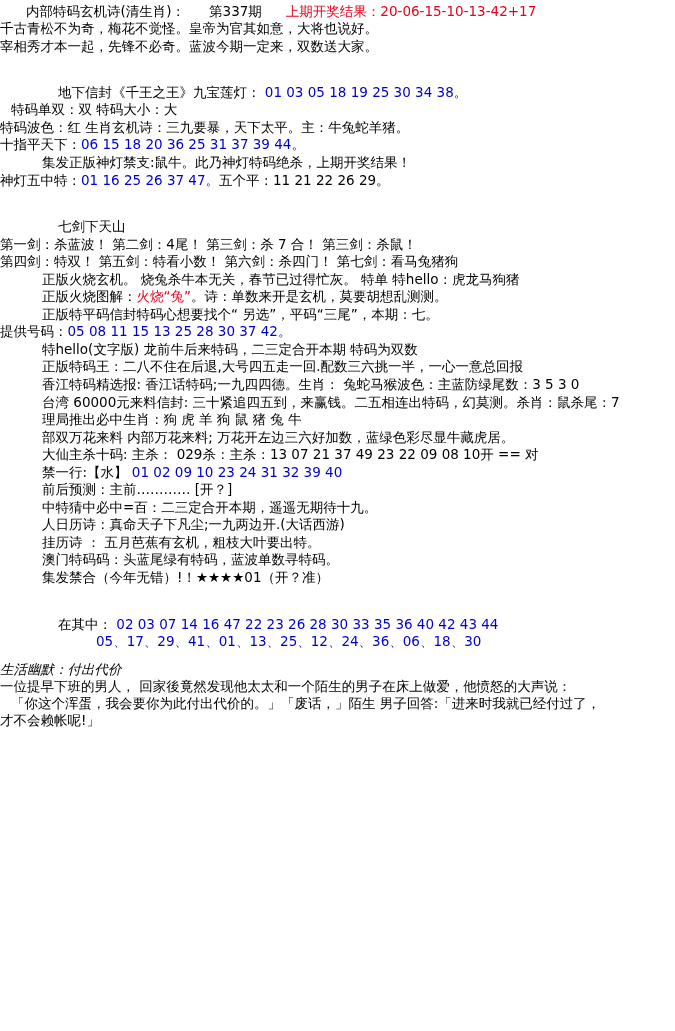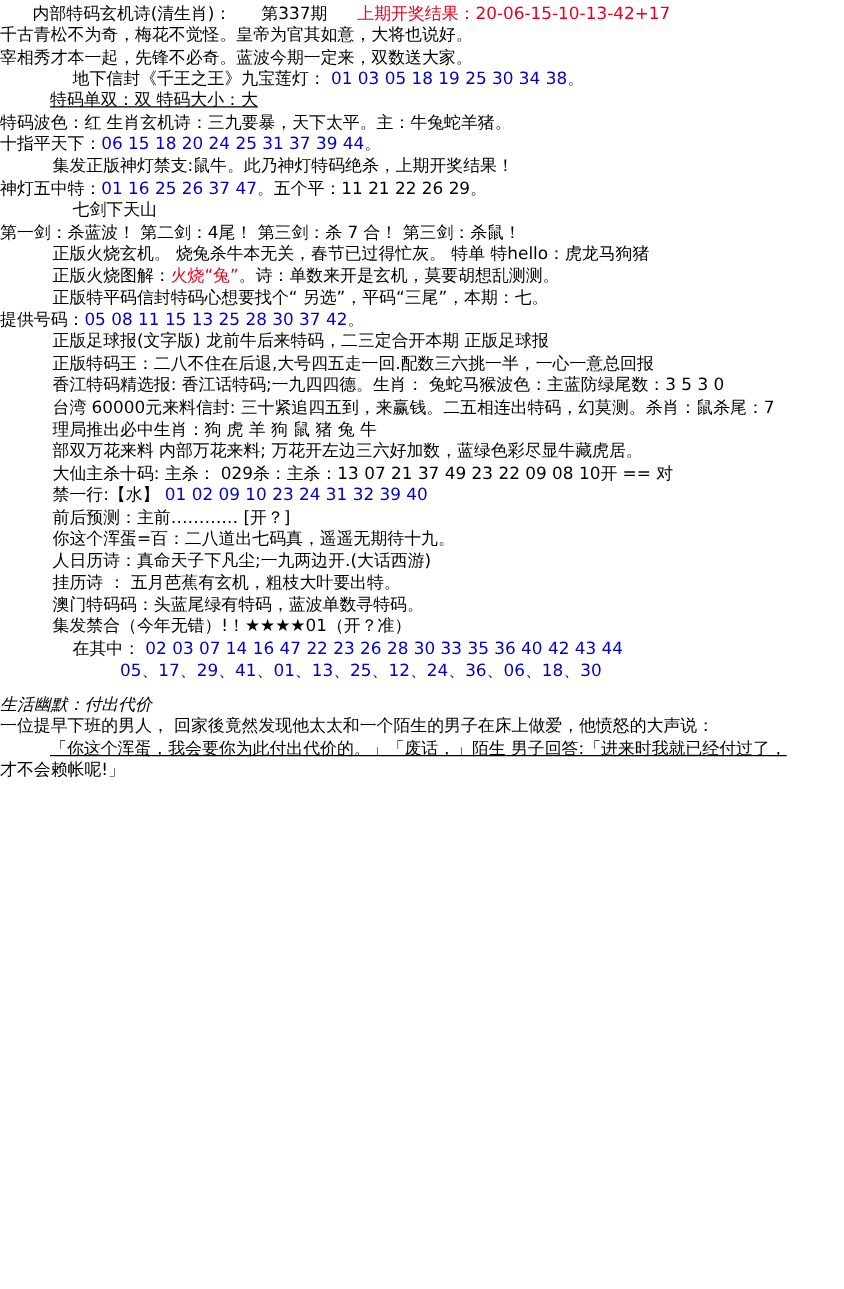--- a/index.html
+++ b/index.html
@@ -30,23 +30,23 @@
   .blue { color: #0000c8; }
   .black { color: #000000; }
   .bold { font-weight: normal; }
   .hdr {
     display: flex;
     align-items: baseline;
     white-space: pre;
   }
   .hdr .sp1 { display: inline-block; width: 26px; }
   .hdr .sp2 { display: inline-block; width: 24px; }
-  .indent1 { padding-left: 40px; text-decoration: underline; }
+  .indent1 { padding-left: 11px; }
   .indent2 { padding-left: 42px; }
-  .indent3 { padding-left: 58px; }
+  .indent3 { padding-left: 58px; margin-top: 29px; }
   .indent5 { padding-left: 96px; }
   .tight { line-height: 1.30; }
   .joke-title { padding-left: 0; font-style: italic; }
 </style>
 </head>
 <body>
 
 <div class="page">
 
   <div class="row hdr" style="padding-top:3px;">
@@ -63,39 +63,40 @@
     <span class="black">千古青松不为奇，梅花不觉怪。皇帝为官其如意，大将也说好。</span>
   </div>
   <div class="row">
     <span class="black">宰相秀才本一起，先锋不必奇。蓝波今期一定来，双数送大家。</span>
   </div>
 
   <div id="body-lines">
       <div class="row tight indent3"><span class="black">地下信封《千王之王》九宝莲灯：</span><span class="blue">  01  03  05  18  19  25  30  34  38。</span></div>
       <div class="row tight indent1"><span class="black">特码单双：双  特码大小：大</span></div>
       <div class="row tight"><span class="black">特码波色：红  生肖玄机诗：三九要暴，天下太平。主：牛兔蛇羊猪。</span></div>
-      <div class="row tight"><span class="black">十指平天下：</span><span class="blue">06  15  18  20  24  25  31  37  39  44。</span></div>
+      <div class="row tight"><span class="black">十指平天下：</span><span class="blue">06  15  18  20  36  25  31  37  39  44。</span></div>
       <div class="row tight indent2"><span class="black">集发正版神灯禁支:鼠牛。此乃神灯特码绝杀，上期开奖结果！</span></div>
       <div class="row tight"><span class="black">神灯五中特：</span><span class="blue">01  16  25  26  37  47。</span><span class="black">五个平：11  21  22  26  29。</span></div>
       <div class="row tight indent3"><span class="black">七剑下天山</span></div>
       <div class="row tight"><span class="black">第一剑：杀蓝波！     第二剑：4尾！          第三剑：杀 7 合！         第三剑：杀鼠！</span></div>
+      <div class="row tight"><span class="black">第四剑：特双！     第五剑：特看小数！     第六剑：杀四门！       第七剑：看马兔猪狗</span></div>
       <div class="row tight indent2"><span class="black">正版火烧玄机。  烧兔杀牛本无关，春节已过得忙灰。  特单  特hello：虎龙马狗猪</span></div>
       <div class="row tight indent2"><span class="black">正版火烧图解：</span><span class="red">火烧“兔”</span><span class="black">。诗：单数来开是玄机，莫要胡想乱测测。</span></div>
       <div class="row tight indent2"><span class="black">正版特平码信封特码心想要找个“ 另选”，平码“三尾”，本期：七。</span></div>
       <div class="row tight"><span class="black">提供号码：</span><span class="blue">05  08  11  15  13  25  28  30  37  42。</span></div>
-      <div class="row tight indent2"><span class="black">正版足球报(文字版) 龙前牛后来特码，二三定合开本期  正版足球报</span></div>
+      <div class="row tight indent2"><span class="black">特hello(文字版) 龙前牛后来特码，二三定合开本期  特码为双数</span></div>
       <div class="row tight indent2"><span class="black">正版特码王：二八不住在后退,大号四五走一回.配数三六挑一半，一心一意总回报</span></div>
       <div class="row tight indent2"><span class="black">香江特码精选报: 香江话特码;一九四四德。生肖： 兔蛇马猴波色：主蓝防绿尾数：3  5  3  0</span></div>
       <div class="row tight indent2"><span class="black">台湾 60000元来料信封: 三十紧追四五到，来赢钱。二五相连出特码，幻莫测。杀肖：鼠杀尾：7</span></div>
       <div class="row tight indent2"><span class="black">理局推出必中生肖：狗  虎  羊  狗  鼠  猪  兔  牛</span></div>
       <div class="row tight indent2"><span class="black">部双万花来料        内部万花来料; 万花开左边三六好加数，蓝绿色彩尽显牛藏虎居。</span></div>
       <div class="row tight indent2"><span class="black">大仙主杀十码: 主杀：  029杀：主杀：13  07  21  37  49  23  22  09  08  10开  ==  对</span></div>
       <div class="row tight indent2"><span class="black">禁一行:【水】</span><span class="blue">  01  02  09  10  23  24  31  32  39  40</span></div>
       <div class="row tight indent2"><span class="black">前后预测：主前…………  [开？]</span></div>
-      <div class="row tight indent2"><span class="black">你这个浑蛋=百：二八道出七码真，遥遥无期待十九。</span></div>
+      <div class="row tight indent2"><span class="black">中特猜中必中=百：二三定合开本期，遥遥无期待十九。</span></div>
       <div class="row tight indent2"><span class="black">人日历诗：真命天子下凡尘;一九两边开.(大话西游)</span></div>
       <div class="row tight indent2"><span class="black">挂历诗 ： 五月芭蕉有玄机，粗枝大叶要出特。</span></div>
       <div class="row tight indent2"><span class="black">澳门特码码：头蓝尾绿有特码，蓝波单数寻特码。</span></div>
       <div class="row tight indent2"><span class="black">集发禁合（今年无错）!！★★★★01（开？准）</span></div>
       <div class="row tight indent3"><span class="black">在其中：</span><span class="blue">  02  03  07  14  16  47  22  23  26  28  30  33  35  36  40  42  43  44</span></div>
       <div class="row tight indent5"><span class="blue">05、17、29、41、01、13、25、12、24、36、06、18、30</span></div>
     </div>
 
   <div class="row joke-title" style="margin-top:10px;">
     <span class="black">生活幽默：付出代价</span>

